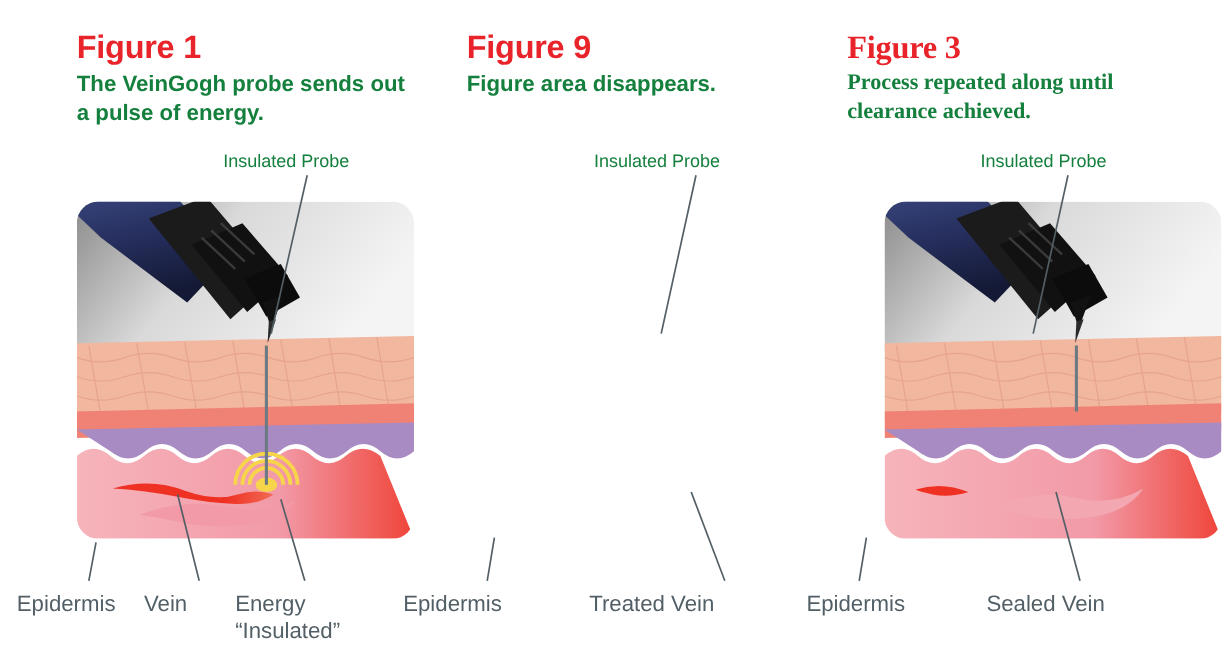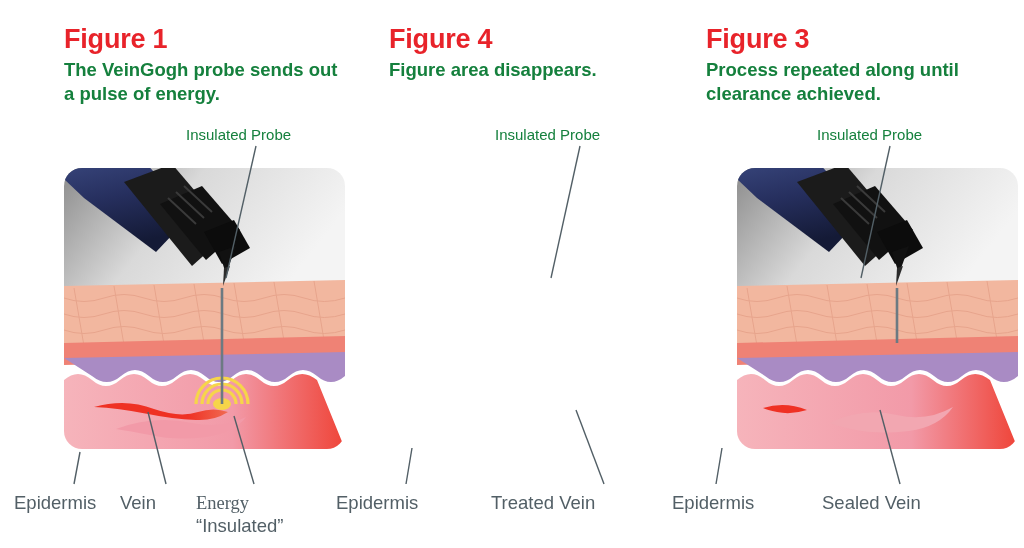--- a/index.html
+++ b/index.html
@@ -42,21 +42,21 @@
     position: absolute;
     left: 64px;
     top: 58px;
     width: 284px;
     font-size: 18.5px;
     font-weight: bold;
     color: #15803d;
     line-height: 1.28;
   }
   .panel-2 .fig-title, .panel-2 .fig-caption { left: 48px; }
-  .panel-3 .fig-title, .panel-3 .fig-caption { left: 24px; }
+  .panel-3 .fig-title, .panel-3 .fig-caption { left: 24px; font-family: Liberation Serif, serif; }
   .panel-3 .fig-caption { width: 260px; }
 
   .probe-label {
     position: absolute;
     font-size: 15px;
     color: #15803d;
     white-space: nowrap;
   }
   .bottom-label {
     position: absolute;
@@ -164,26 +164,26 @@
           </g>
           <path d="M140,64 L170,52 L186,80 L158,96 Z" fill="#0c0c0c"></path>
           <path d="M155,84 L172,78 L162,106 Z" fill="#111111"></path>
           <path d="M160,100 L166,98 L159,118 Z" fill="#2b2b2b"></path>
         </g>
       </svg>
     </div>
 
     <div class="bottom-label" style="left:14px; top:492px; width:130px;">Epidermis</div>
     <div class="bottom-label" style="left:120px; top:492px; width:90px;">Vein</div>
-    <div class="bottom-label" style="left:196px; top:492px; width:140px;font-family:Liberation Serif, serif;">Energy</div>
+    <div class="bottom-label" style="left:196px; top:492px; width:140px;">Energy</div>
     <div class="bottom-label" style="left:196px; top:515px; width:140px;">“Insulated”</div>
   </div>
 
   <div class="panel panel-2">
-    <div class="fig-title">Figure 4</div>
+    <div class="fig-title">Figure 9</div>
     <div class="fig-caption">Figure area disappears.</div>
 
     <div class="probe-label" style="left:154px; top:126px;">Insulated Probe</div>
 
     <div class="illus illus-2">
       <svg width="281" height="281" viewBox="0 0 281 281">
         <defs>
           <linearGradient id="airgrad2" x1="0" y1="0" x2="1" y2="0.35">
             <stop offset="0%" stop-color="#8c8c8c"></stop>
             <stop offset="45%" stop-color="#d9d9d9"></stop>

